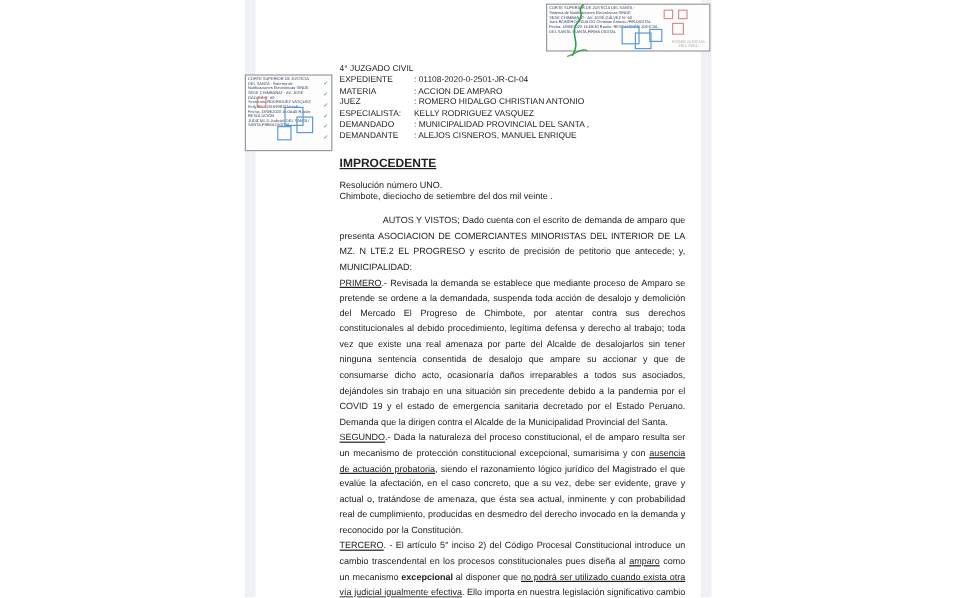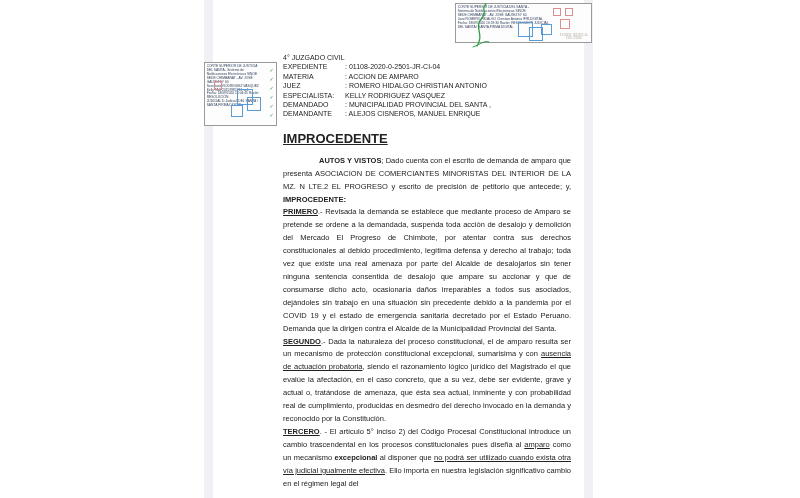--- a/index.html
+++ b/index.html
@@ -24,26 +24,26 @@
   .sq{position:absolute;box-sizing:border-box;border:1px solid #5b9bd5;background:transparent;}
   .sq.pink{border-color:#d98f8f;}
   .brand{position:absolute;right:3px;bottom:2px;color:#b3aba0;text-align:center;}
   .brand .bscale{transform:scale(0.5);transform-origin:100% 100%;font-size:7px;line-height:7px;font-family:"Liberation Serif","DejaVu Serif",serif;}
   .scribble{position:absolute;left:455px;top:0;pointer-events:none;}
 
   
   .content{position:absolute;left:283px;top:53px;width:288px;}
   .court-header{font-size:7px;line-height:9.4px;}
   .hrow .hlabel{display:inline-block;width:62px;}
-  .ruling{margin-top:12px;font-size:13px;font-weight:bold;text-decoration:underline;}
+  .ruling{margin-top:12px;font-size:10px;font-weight:bold;text-decoration:underline;}
   .resblock{margin-top:8px;font-size:7.5px;line-height:9.6px;}
   .para{margin:0;font-size:7.5px;line-height:12.9px;text-align:justify;}
   .para.first{margin-top:9px;}
   .para.indent{text-indent:36px;}
-  .b{font-weight:bold;}
+  .b{font-weight:normal;}
   .u{text-decoration:underline;}
   .bi{font-weight:bold;}
 </style>
 </head>
 <body>
 
 <div>
 
   <div class="edge edge-left"></div>
   <div class="edge edge-right"></div>
@@ -111,22 +111,26 @@
       <div class="hrow"><span class="hlabel">EXPEDIENTE</span><span>: 01108-2020-0-2501-JR-CI-04</span></div>
       <div class="hrow"><span class="hlabel">MATERIA</span><span>: ACCION DE AMPARO</span></div>
       <div class="hrow"><span class="hlabel">JUEZ</span><span>: ROMERO HIDALGO CHRISTIAN ANTONIO</span></div>
       <div class="hrow"><span class="hlabel">ESPECIALISTA:</span><span>KELLY RODRIGUEZ VASQUEZ</span></div>
       <div class="hrow"><span class="hlabel">DEMANDADO</span><span>: MUNICIPALIDAD PROVINCIAL DEL SANTA ,</span></div>
       <div class="hrow"><span class="hlabel">DEMANDANTE</span><span>: ALEJOS CISNEROS, MANUEL ENRIQUE</span></div>
     </div>
 
     <div class="ruling">IMPROCEDENTE</div>
 
+    <div class="resblock">
+      <div>Resolución número UNO.</div>
+      <div>Chimbote, dieciocho de setiembre del dos mil veinte .</div>
+    </div>
 
-    <p class="para first indent"><span class="b">AUTOS Y VISTOS</span><span>; Dado cuenta con el escrito de demanda de amparo que presenta ASOCIACION DE COMERCIANTES MINORISTAS DEL INTERIOR DE LA MZ. N LTE.2 EL PROGRESO y escrito de precisión de petitorio que antecede; y, </span><span class="b">IMPROCEDENTE:</span></p>
+    <p class="para first indent"><span class="b">AUTOS Y VISTOS</span><span>; Dado cuenta con el escrito de demanda de amparo que presenta ASOCIACION DE COMERCIANTES MINORISTAS DEL INTERIOR DE LA MZ. N LTE.2 EL PROGRESO y escrito de precisión de petitorio que antecede; y, </span><span class="b">MUNICIPALIDAD:</span></p>
 
     <p class="para"><span class="b u">PRIMERO</span><span>.- Revisada  la demanda se establece que mediante proceso de Amparo se pretende se ordene a la demandada, suspenda  toda acción de desalojo y demolición del Mercado El Progreso de Chimbote, por atentar contra sus derechos constitucionales al debido procedimiento, legítima defensa y derecho al trabajo; toda vez que existe una real amenaza  por parte del Alcalde de desalojarlos sin tener ninguna sentencia consentida de desalojo que ampare su accionar y que de consumarse dicho acto, ocasionaría daños irreparables a todos sus asociados, dejándoles sin trabajo en una situación sin precedente debido a la pandemia por el COVID 19 y el estado de emergencia sanitaria decretado por el Estado Peruano. Demanda que la dirigen contra el Alcalde de la Municipalidad Provincial del Santa.</span></p>
 
     <p class="para"><span class="b u">SEGUNDO</span><span>.- Dada la naturaleza del proceso constitucional, el de amparo resulta ser un mecanismo de protección constitucional excepcional, sumarisima y con </span><span class="u">ausencia de actuación probatoria</span><span>, siendo el razonamiento lógico jurídico del Magistrado el que evalúe la afectación, en el caso concreto, que a su vez, debe ser evidente, grave y actual o, tratándose de amenaza, que ésta sea actual, inminente y con probabilidad real de cumplimiento, producidas en desmedro del derecho invocado en la demanda y reconocido por la Constitución.</span></p>
 
     <p class="para"><span class="b u">TERCERO</span><span>. - El artículo 5° inciso 2) del Código Procesal Constitucional introduce un cambio trascendental en los procesos constitucionales pues diseña al </span><span class="u">amparo</span><span> como un mecanismo </span><span class="bi">excepcional</span><span> al disponer que </span><span class="u">no podrá ser utilizado cuando exista otra vía judicial igualmente efectiva</span><span>. Ello importa en nuestra legislación significativo cambio en el régimen legal del</span></p>
 
   </div>
 </div>
 

